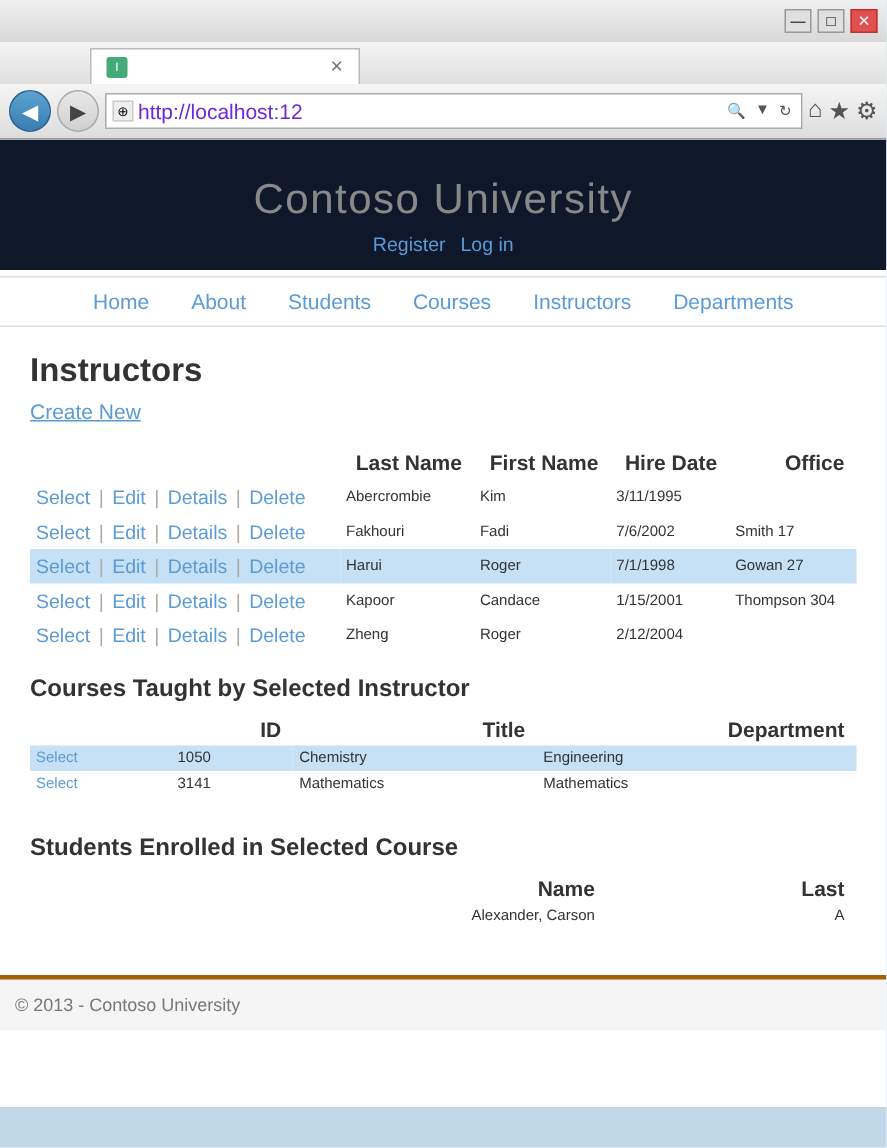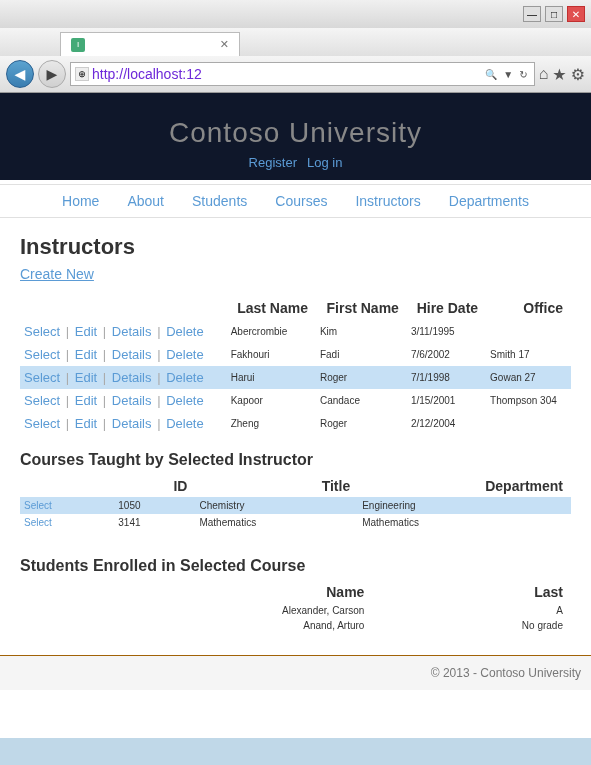--- a/index.html
+++ b/index.html
@@ -53,21 +53,21 @@
     tr.selected-course-row { background-color: #c6e0f5; }
 
     .section-title { font-size: 16px; font-weight: bold; color: #333; margin: 16px 0 6px; }
     .courses-table thead th { padding: 3px 8px 3px 4px; }
     .courses-table tbody td { padding: 3px 8px 3px 4px; }
 
     .students-section { margin-top: 26px; }
     .students-table thead th { padding: 3px 8px 3px 4px; font-weight: bold; }
     .students-table tbody td { padding: 2px 8px 2px 4px; text-align: right; }
 
-    .footer { background: #f5f5f5; border-top: 1px solid #a16207; text-align: right; padding: 10px; font-size: 12px; color: #777; margin-top: 6px; }
+    .footer { background: #f5f5f5; border-top: 3px solid #a16207; text-align: left; padding: 10px; font-size: 12px; color: #777; margin-top: 16px; }
   </style>
 </head>
 <body>
 
 <div class="browser-chrome">
 
   <div class="title-bar">
     <div class="title-bar-btn min">—</div>
     <div class="title-bar-btn max">□</div>
     <div class="title-bar-btn close">✕</div>
@@ -209,24 +209,20 @@
           <tr>
             <th>Name</th>
             <th>Last</th>
           </tr>
         </thead>
         <tbody id="students-tbody">
         <tr>
               <td>Alexander, Carson</td>
               <td>A</td>
             </tr>
-            <tr>
-              <td>Anand, Arturo</td>
-              <td>No grade</td>
-            </tr>
           </tbody>
       </table>
     </div>
 
   </div>
 
   <div class="footer">
     <span>© 2013 - Contoso University</span>
   </div>
 

